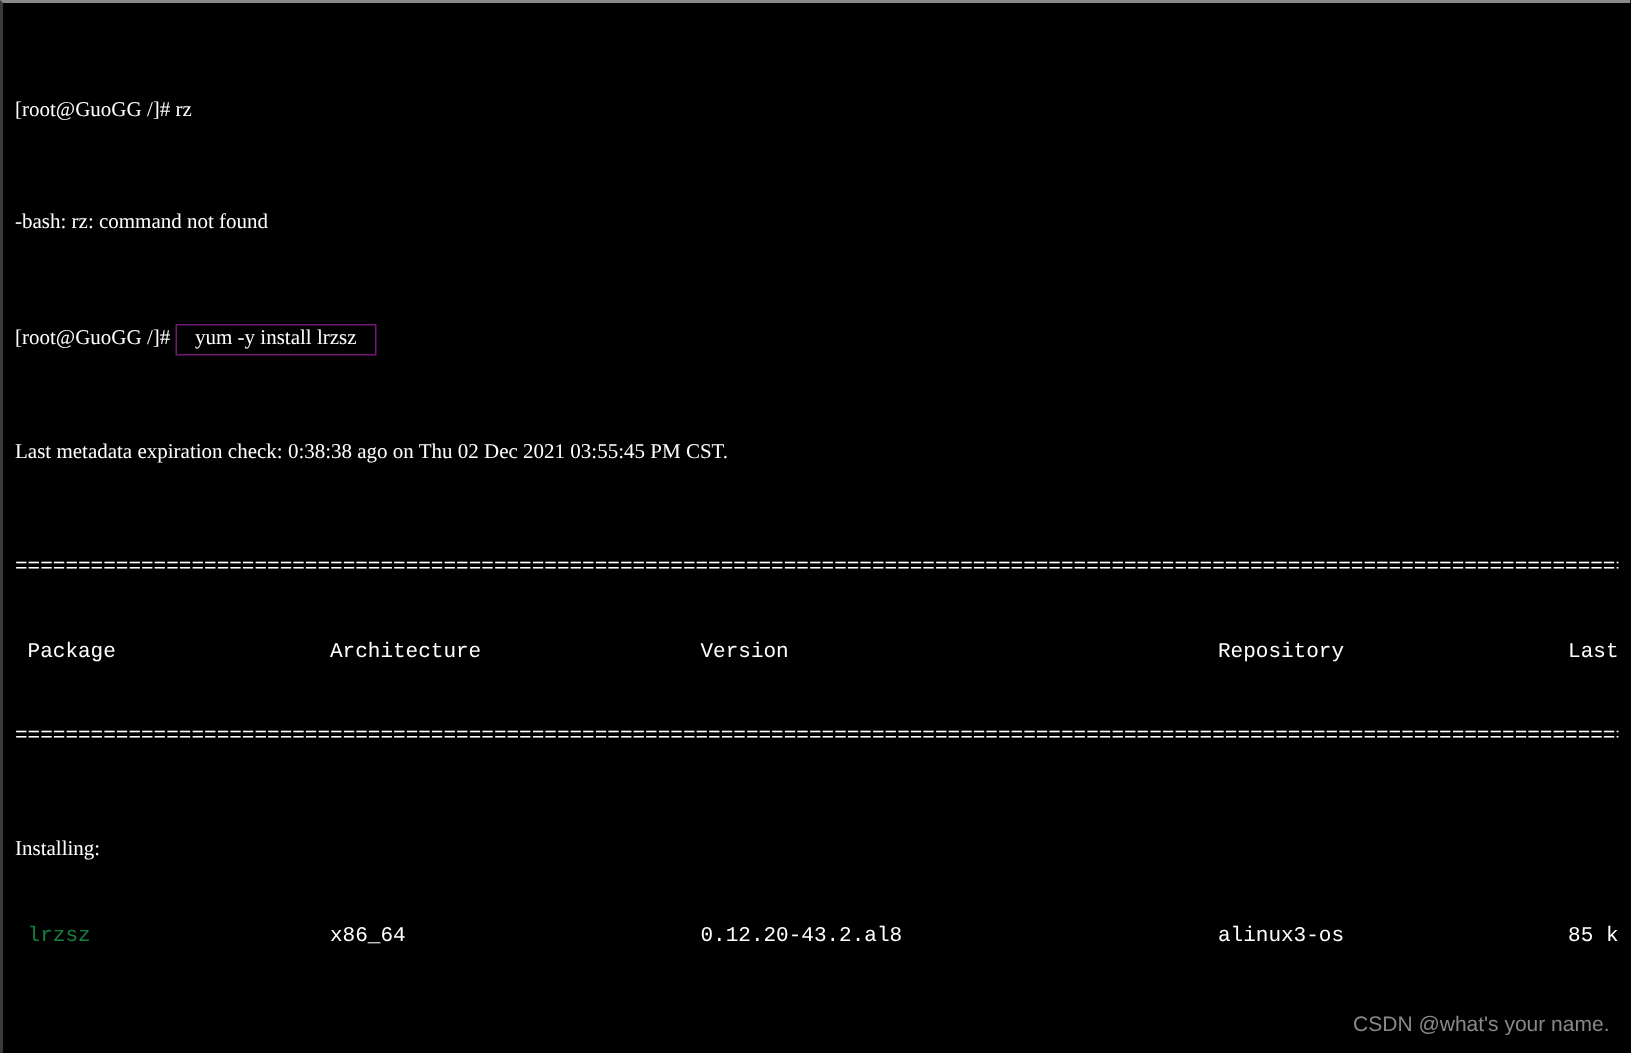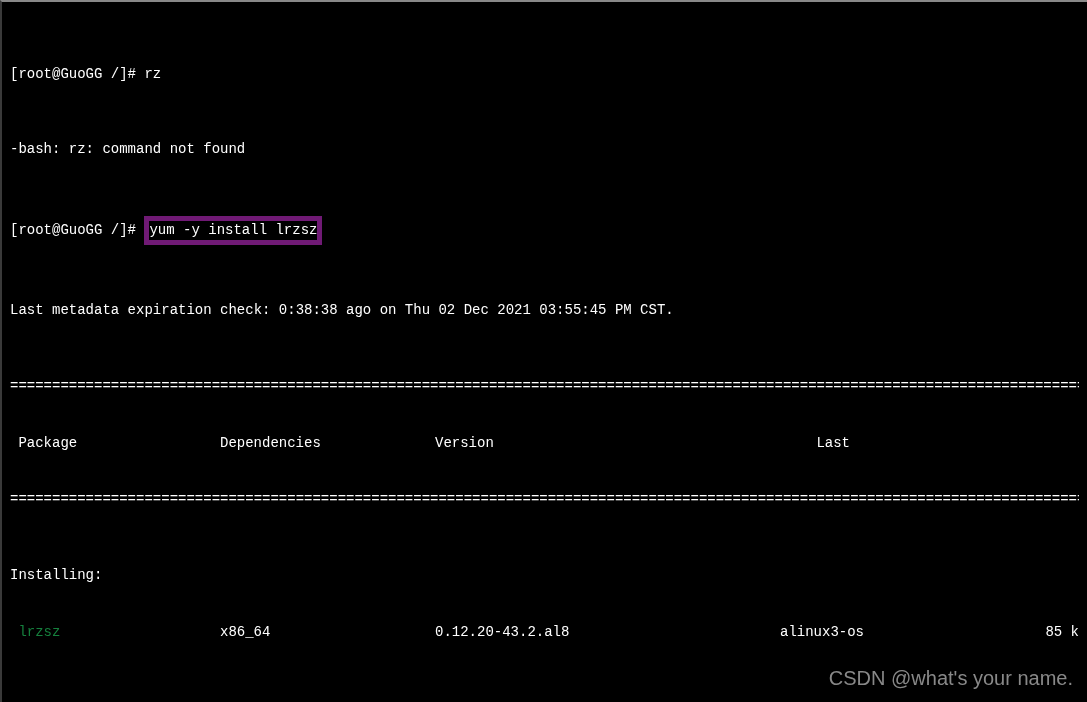--- a/index.html
+++ b/index.html
@@ -17,44 +17,44 @@
   .terminal {
     padding: 6px 8px;
     line-height: 1.35;
     white-space: pre;
     position: relative;
     height: 100%;
     box-sizing: border-box;
     border-left: 2px solid #3a3a3a;
     border-top: 2px solid #888;
   }
-  .line { white-space: pre; }
+  .line { white-space: pre; font-family: Liberation Serif, serif; }
   .prompt { color: #fff; }
   .highlight-box {
-    border: 5px solid #701a75;
-    padding: 0 0;
+    border: 1px solid #701a75;
+    padding: 0 12px;
     display: inline-block;
   }
   .green { color: #15803d; }
   .row {
     display: flex;
     width: 100%;
   }
   .col-pkg   { width: 210px; flex: 0 0 210px; }
   .col-arch  { width: 215px; flex: 0 0 215px; }
-  .col-ver   { width: 345px; flex: 0 0 345px; }
+  .col-ver   { width: 345px; flex: 0 0 345px; margin-left: 32px; }
   .col-repo  { flex: 1 1 auto; }
   .col-size  { width: 70px; flex: 0 0 70px; text-align: right; }
   .watermark {
     position: absolute;
     right: 14px;
     bottom: 10px;
     color: #aaa;
     font-family: sans-serif;
-    font-size: 20px;
+    font-size: 14px;
     opacity: 0.8;
   }
   .eqline, .dashline {
     overflow: hidden;
     width: 100%;
   }
 </style>
 </head>
 <body>
 
@@ -64,22 +64,23 @@
 
   <div class="line">-bash: rz: command not found</div>
 
   <div class="line"><span class="prompt">[root@GuoGG /]# </span><span class="highlight-box">yum -y install lrzsz</span></div>
 
   <div class="line">Last metadata expiration check: 0:38:38 ago on Thu 02 Dec 2021 03:55:45 PM CST.</div>
 
   <div class="eqline">===========================================================================================================================================</div>
   <div class="row">
     <div class="col-pkg"> Package</div>
-    <div class="col-arch">Dependencies</div>
+    <div class="col-arch">Architecture</div>
     <div class="col-ver">Version</div>
+    <div class="col-repo">Repository</div>
     <div class="col-size">Last</div>
   </div>
   <div class="eqline">===========================================================================================================================================</div>
 
   <div class="line">Installing:</div>
   <div class="row">
     <div class="col-pkg green"> lrzsz</div>
     <div class="col-arch">x86_64</div>
     <div class="col-ver">0.12.20-43.2.al8</div>
     <div class="col-repo">alinux3-os</div>

